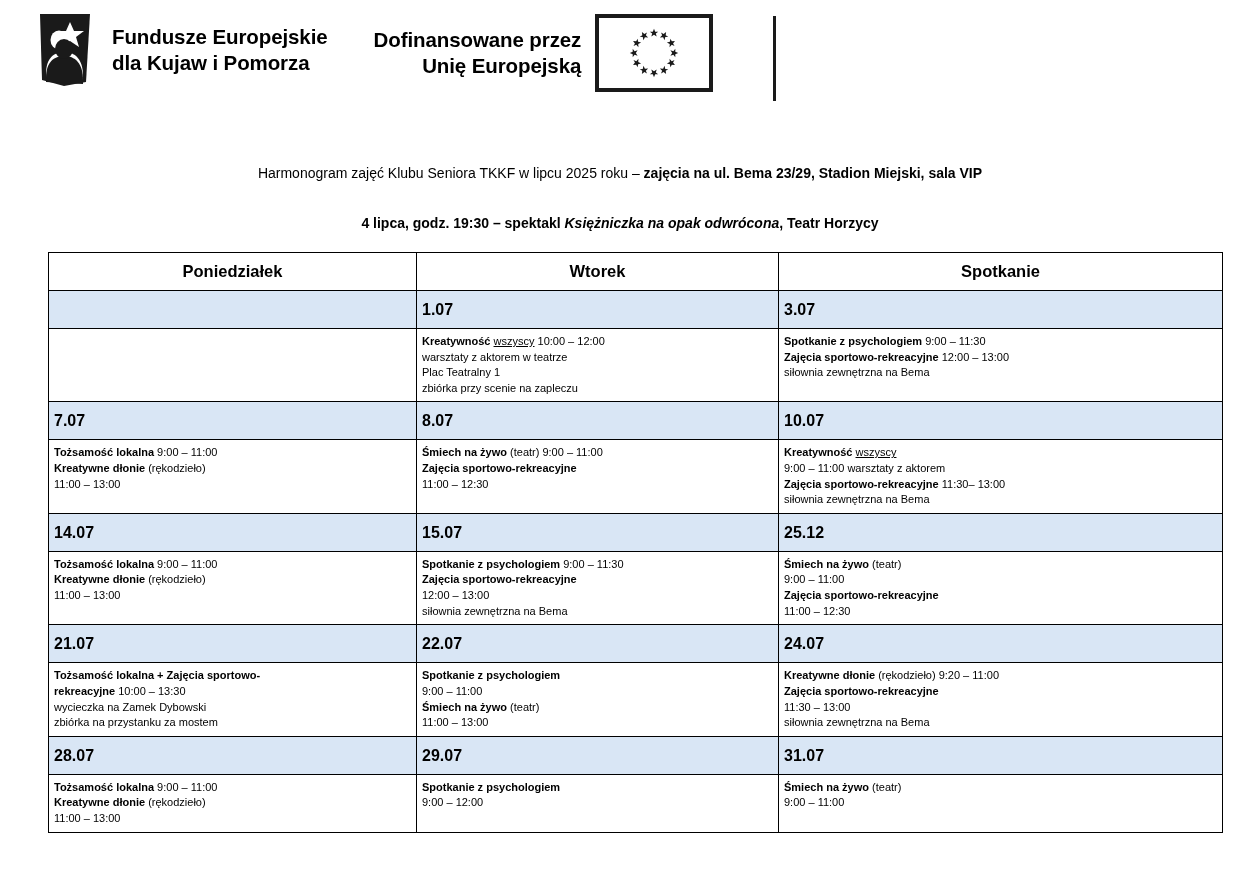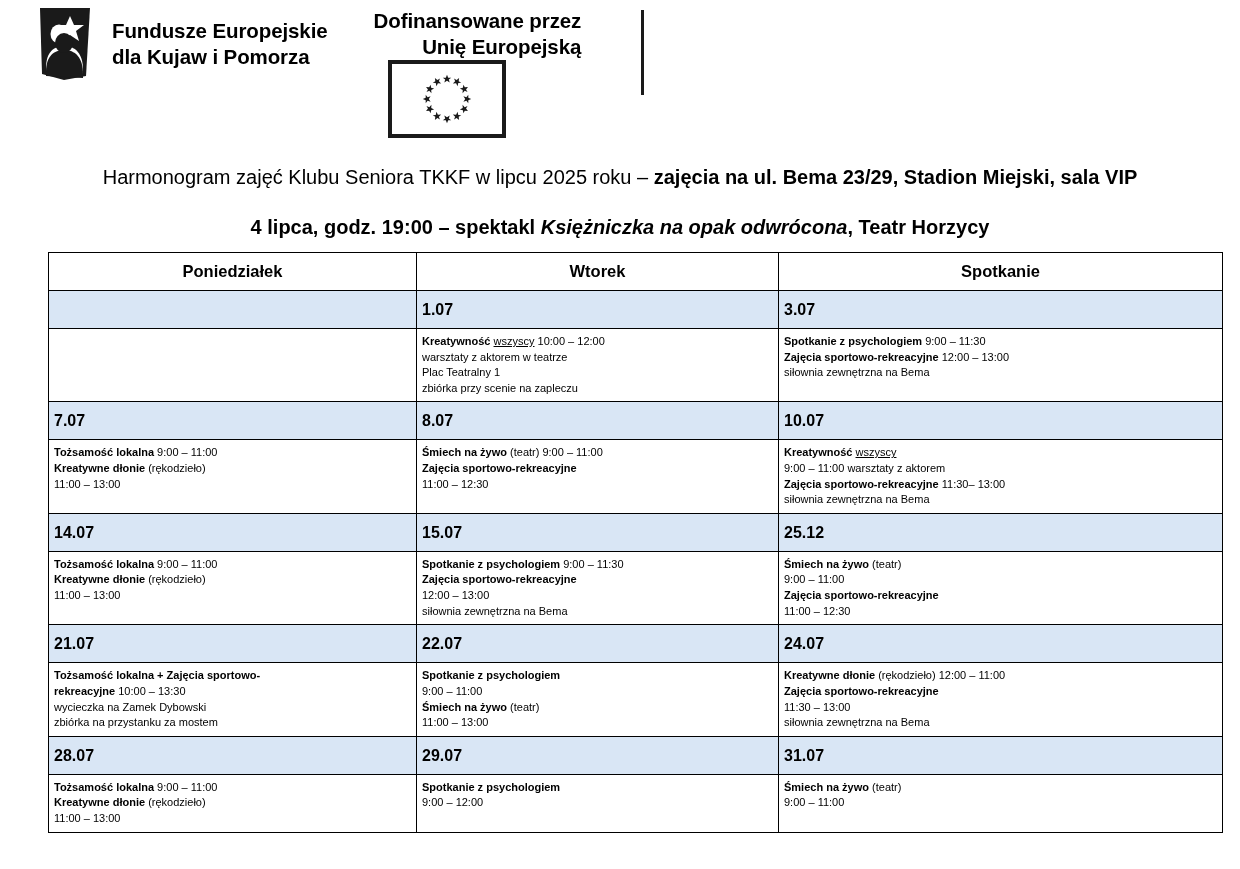--- a/index.html
+++ b/index.html
@@ -19,21 +19,21 @@
 
   
   .logo-strip {
     position: absolute;
     left: 0;
     top: 0;
     width: 1240px;
     height: 128px;
     display: flex;
     align-items: flex-start;
-    padding-top: 8px;
+    padding-top: 14px;
     box-sizing: border-box;
   }
 
   
   .fe-logo {
     display: flex;
     align-items: center;
     margin-left: 40px;
   }
   .fe-mark {
@@ -47,23 +47,22 @@
     font-size: 20.5px;
     font-weight: bold;
     line-height: 1.28;
     white-space: nowrap;
     letter-spacing: -0.1px;
   }
 
   
   .eu-block {
     display: flex;
-    align-items: flex-start;
+    align-items: center;
     margin-left: 46px;
-    flex-direction: column;
   }
   .eu-text {
     font-size: 20.5px;
     font-weight: bold;
     line-height: 1.28;
     text-align: right;
     white-space: nowrap;
     letter-spacing: -0.1px;
   }
   .eu-flag {
@@ -105,21 +104,21 @@
     white-space: nowrap;
     letter-spacing: -0.1px;
   }
 
   
   .title-line {
     position: absolute;
     left: 0;
     width: 1240px;
     text-align: center;
-    font-size: 20px;
+    font-size: 14px;
     line-height: 1.3;
   }
   .title-main { top: 164px; }
   .title-sub  { top: 214px; font-weight: bold; }
   .b { font-weight: bold; }
   .i { font-style: italic; }
 
   
   .sched-wrap {
     position: absolute;
@@ -242,21 +241,21 @@
   </div>
 
   <div class="divider"></div>
 
 </div>
 
 <div class="title-line title-main">
   <span>Harmonogram zajęć Klubu Seniora TKKF w lipcu 2025 roku – </span><span class="b">zajęcia na ul. Bema 23/29, Stadion Miejski, sala VIP</span>
 </div>
 <div class="title-line title-sub">
-  <span>4 lipca, godz. 19:00 – spektakl </span><span class="i">Księżniczka na opak odwrócona</span><span>, Teatr Horzycy</span>
+  <span>4 lipca, godz. 19:30 – spektakl </span><span class="i">Księżniczka na opak odwrócona</span><span>, Teatr Horzycy</span>
 </div>
 
 <div class="sched-wrap">
   <table class="sched">
     <colgroup>
         <col class="c1">
         <col class="c2">
         <col class="c3">
       </colgroup>
     <thead>
@@ -345,21 +344,21 @@
             <span class="ln"><span>wycieczka na Zamek Dybowski</span></span>
             <span class="ln"><span>zbiórka na przystanku za mostem</span></span>
           </td>
           <td class="body">
             <span class="ln"><span class="b">Spotkanie z psychologiem</span></span>
             <span class="ln"><span>9:00 – 11:00</span></span>
             <span class="ln"><span class="b">Śmiech na żywo</span><span> (teatr)</span></span>
             <span class="ln"><span>11:00 – 13:00</span></span>
           </td>
           <td class="body">
-            <span class="ln"><span class="b">Kreatywne dłonie</span><span> (rękodzieło) 12:00 – 11:00</span></span>
+            <span class="ln"><span class="b">Kreatywne dłonie</span><span> (rękodzieło) 9:20 – 11:00</span></span>
             <span class="ln"><span class="b">Zajęcia sportowo-rekreacyjne</span></span>
             <span class="ln"><span>11:30 – 13:00</span></span>
             <span class="ln"><span>siłownia zewnętrzna na Bema</span></span>
           </td>
         </tr>
         <tr>
           <td class="datecell">28.07</td>
           <td class="datecell">29.07</td>
           <td class="datecell">31.07</td>
         </tr>

